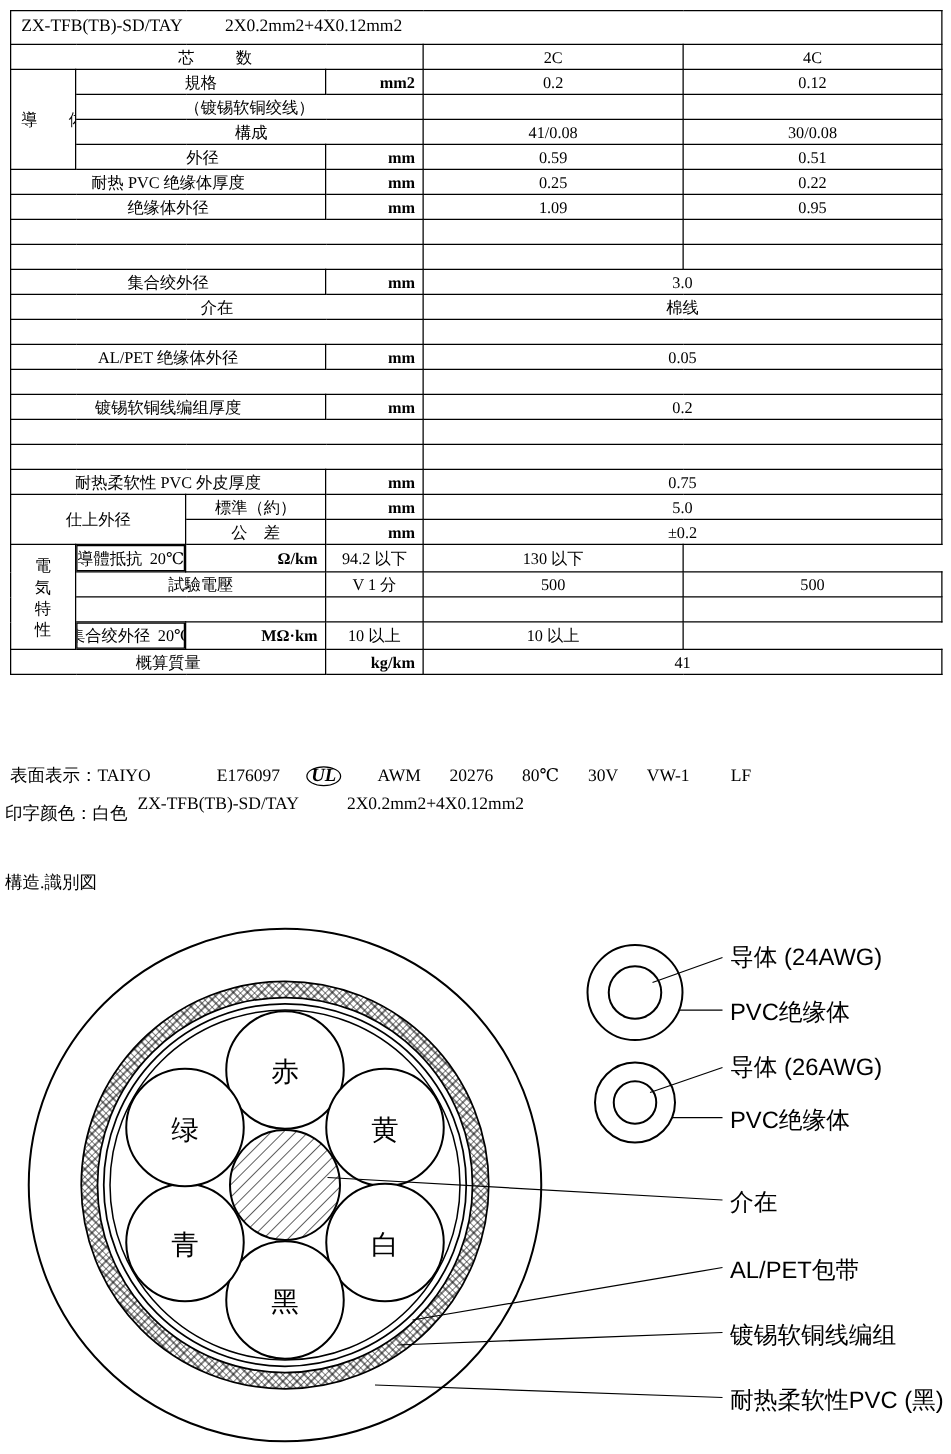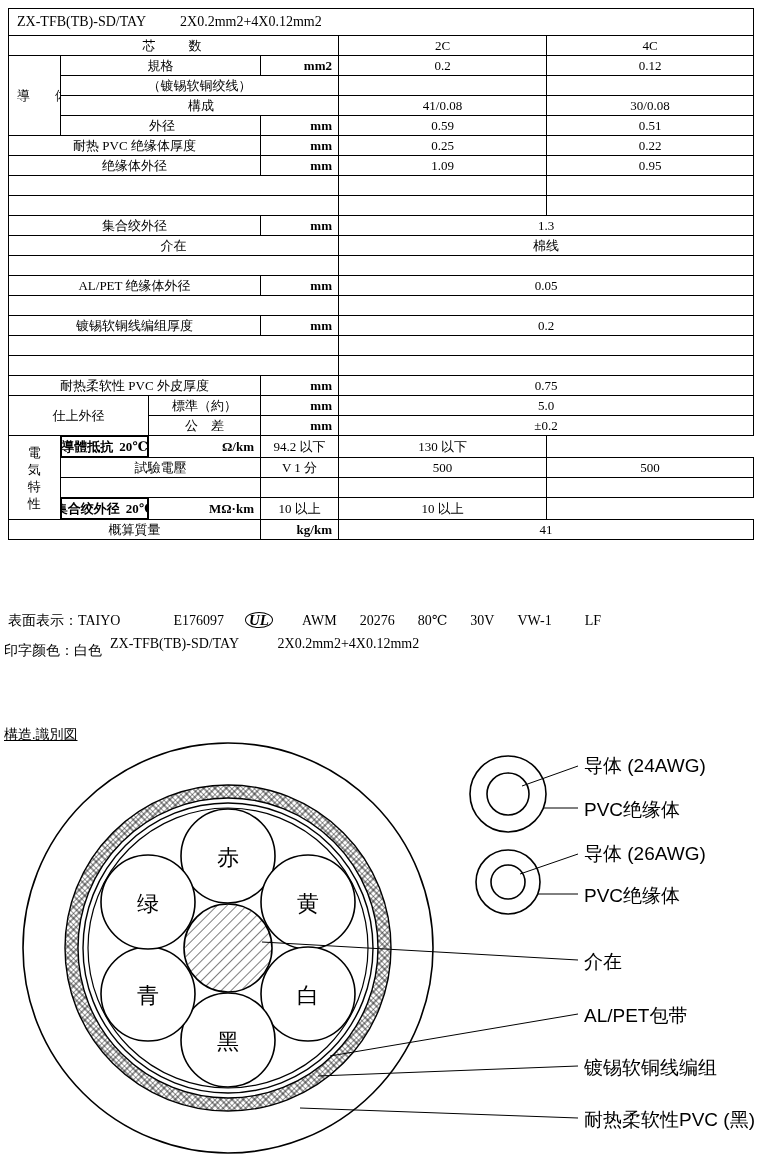--- a/index.html
+++ b/index.html
@@ -70,21 +70,20 @@
     letter-spacing: 6px;
     padding-left: 8px !important;
   }
 
   
   .cellflex {
     display: flex;
     align-items: center;
     justify-content: center;
     gap: 6px;
-    font-weight: bold;
   }
   .cellflex .nm { }
 
   
   .note {
     position: absolute;
     font-size: 14px;
     white-space: nowrap;
   }
   .surface-line {
@@ -107,22 +106,21 @@
   .surface-line2 {
     left: 110px;
     top: 636px;
   }
   .print-color {
     left: 4px;
     top: 642px;
   }
   .struct-title {
     left: 4px;
-    top: 726px;
-    text-decoration: underline;
+    top: 697px;
   }
 
   
   .diagram {
     position: absolute;
     left: 0;
     top: 726px;
     width: 761px;
     height: 437px;
   }
@@ -213,21 +211,21 @@
         </tr>
         <tr>
           <td colspan="4">&nbsp;</td>
           <td></td>
           <td></td>
         </tr>
 
         <tr>
           <td colspan="3">集合绞外径</td>
           <td class="unit lbl-right">mm</td>
-          <td colspan="2">1.3</td>
+          <td colspan="2">3.0</td>
         </tr>
 
         <tr>
           <td colspan="4">介在</td>
           <td colspan="2">棉线</td>
         </tr>
 
         <tr>
           <td colspan="4">&nbsp;</td>
           <td colspan="2"></td>

